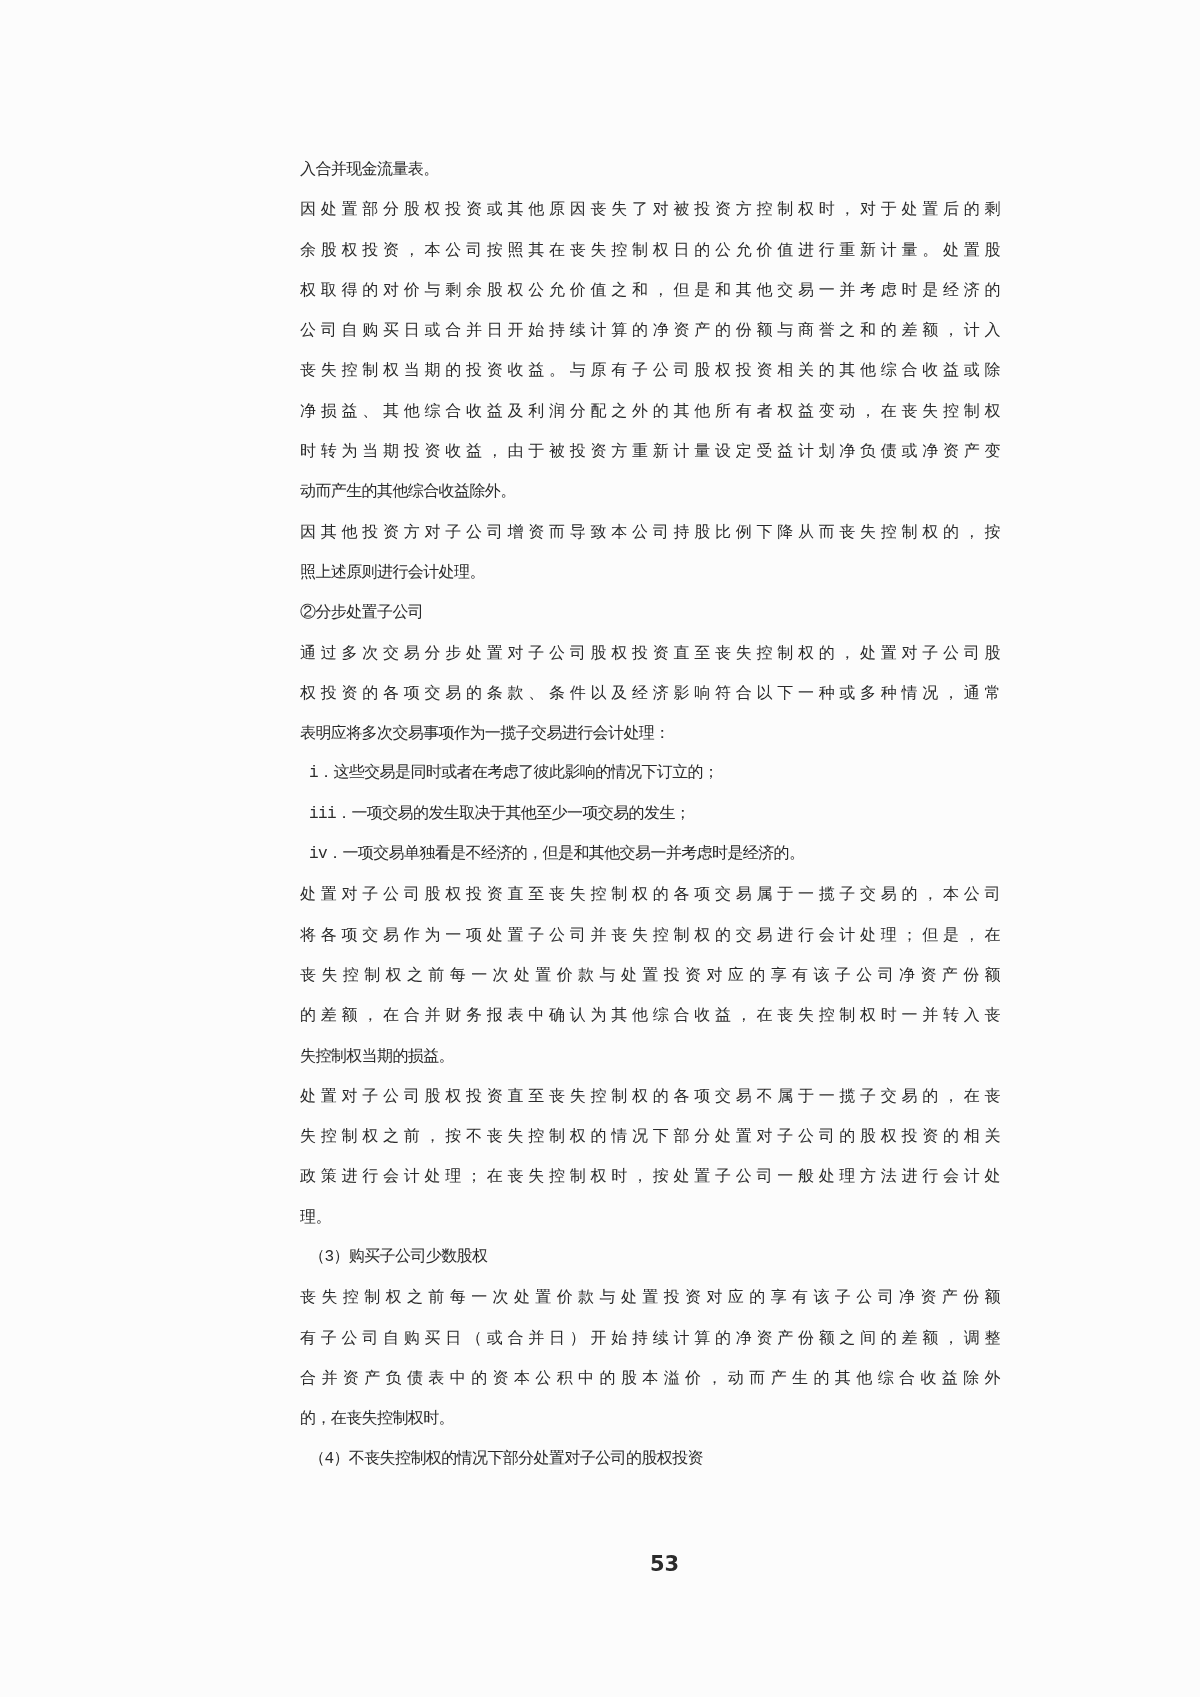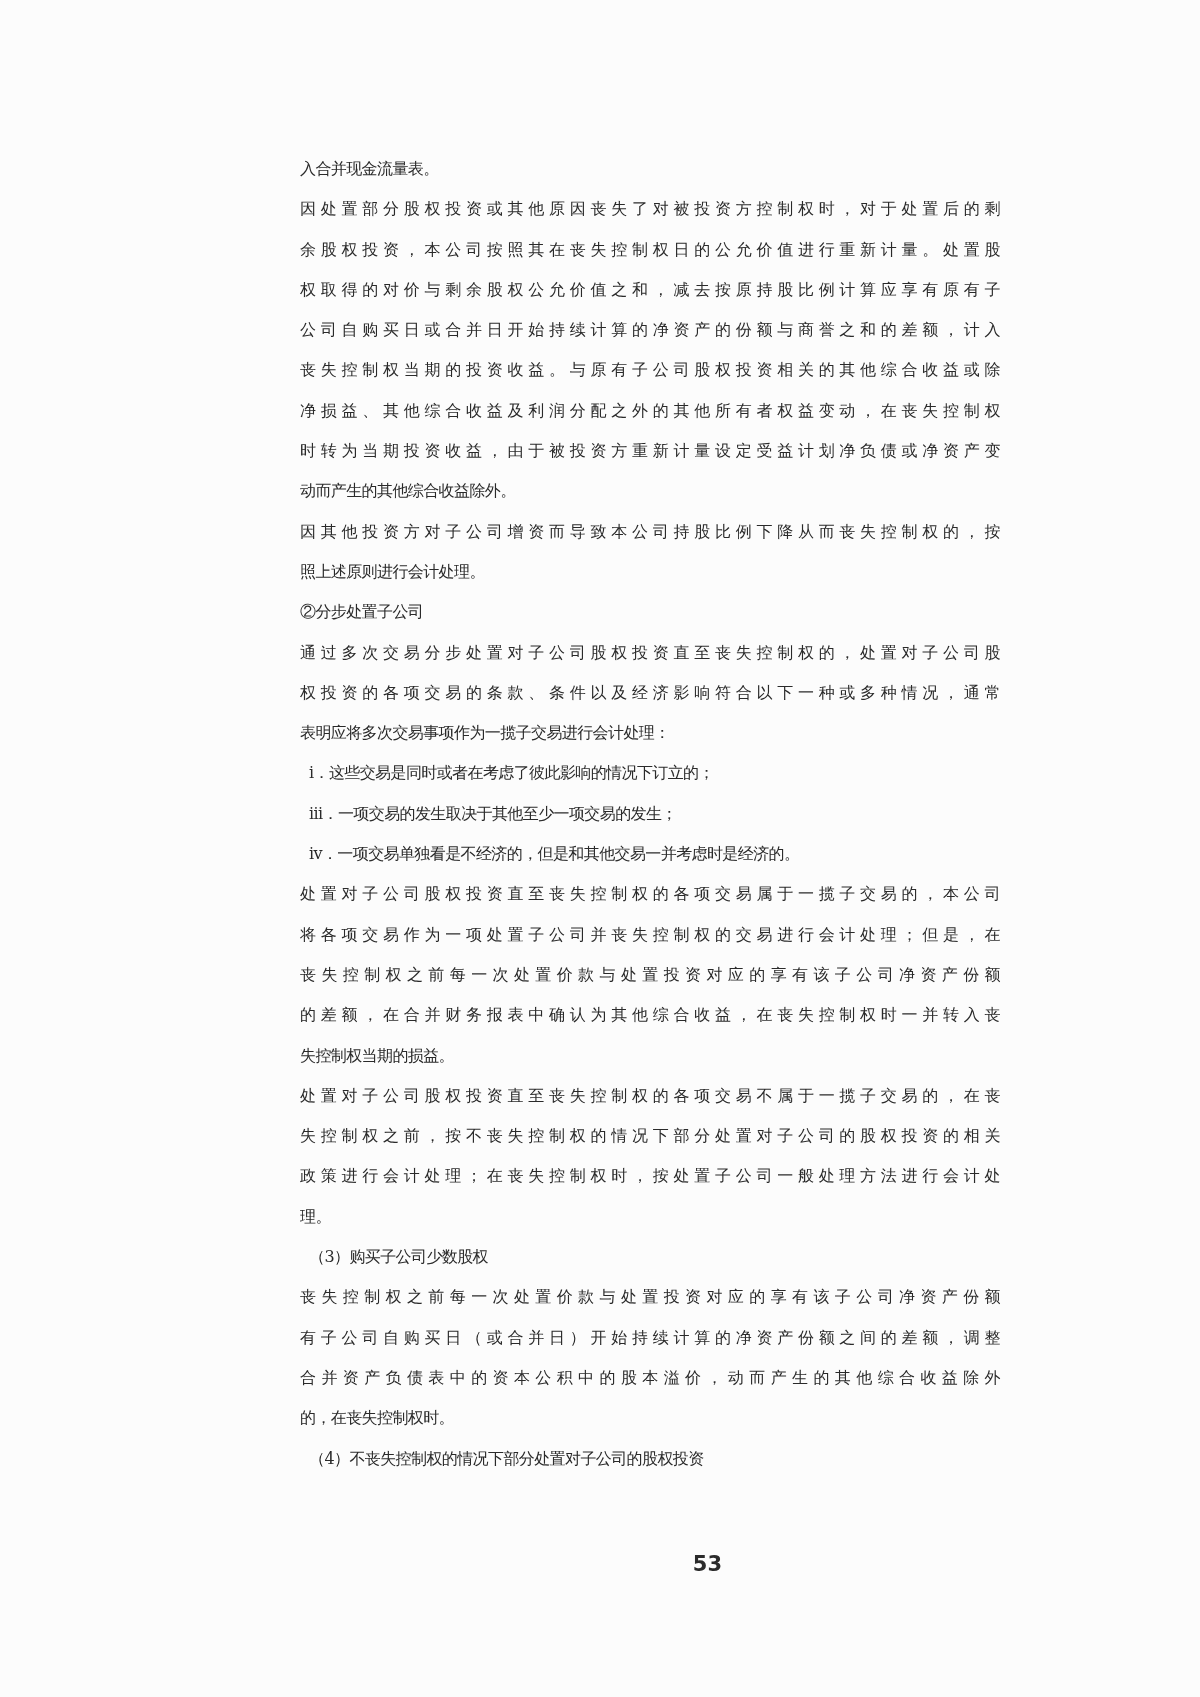--- a/index.html
+++ b/index.html
@@ -19,39 +19,40 @@
     line-height:40.3px;
     font-size:16px;
     letter-spacing:-0.6px;
   }
   .j{
     text-align:justify;
     text-align-last:justify;
   }
   .ind{
     padding-left:9px;
+    font-family:Liberation Mono, monospace;
   }
   .page-num{
     position:absolute;
     left:650px;top:1552px;width:72px;
-    text-align:right;
+    text-align:left;
     font-family:"DejaVu Sans","Liberation Sans",sans-serif;
     font-size:21px;
     font-weight:600;
     color:#2b2b2b;
   }
 </style>
 </head>
 <body>
 
 <div class="doc">
   <div class="line">入合并现金流量表。</div>
   <div class="line j">因处置部分股权投资或其他原因丧失了对被投资方控制权时，对于处置后的剩</div>
   <div class="line j">余股权投资，本公司按照其在丧失控制权日的公允价值进行重新计量。处置股</div>
-  <div class="line j">权取得的对价与剩余股权公允价值之和，减去按原持股比例计算应享有原有子</div>
+  <div class="line j">权取得的对价与剩余股权公允价值之和，但是和其他交易一并考虑时是经济的</div>
   <div class="line j">公司自购买日或合并日开始持续计算的净资产的份额与商誉之和的差额，计入</div>
   <div class="line j">丧失控制权当期的投资收益。与原有子公司股权投资相关的其他综合收益或除</div>
   <div class="line j">净损益、其他综合收益及利润分配之外的其他所有者权益变动，在丧失控制权</div>
   <div class="line j">时转为当期投资收益，由于被投资方重新计量设定受益计划净负债或净资产变</div>
   <div class="line">动而产生的其他综合收益除外。</div>
   <div class="line j">因其他投资方对子公司增资而导致本公司持股比例下降从而丧失控制权的，按</div>
   <div class="line">照上述原则进行会计处理。</div>
   <div class="line">②分步处置子公司</div>
   <div class="line j">通过多次交易分步处置对子公司股权投资直至丧失控制权的，处置对子公司股</div>
   <div class="line j">权投资的各项交易的条款、条件以及经济影响符合以下一种或多种情况，通常</div>

